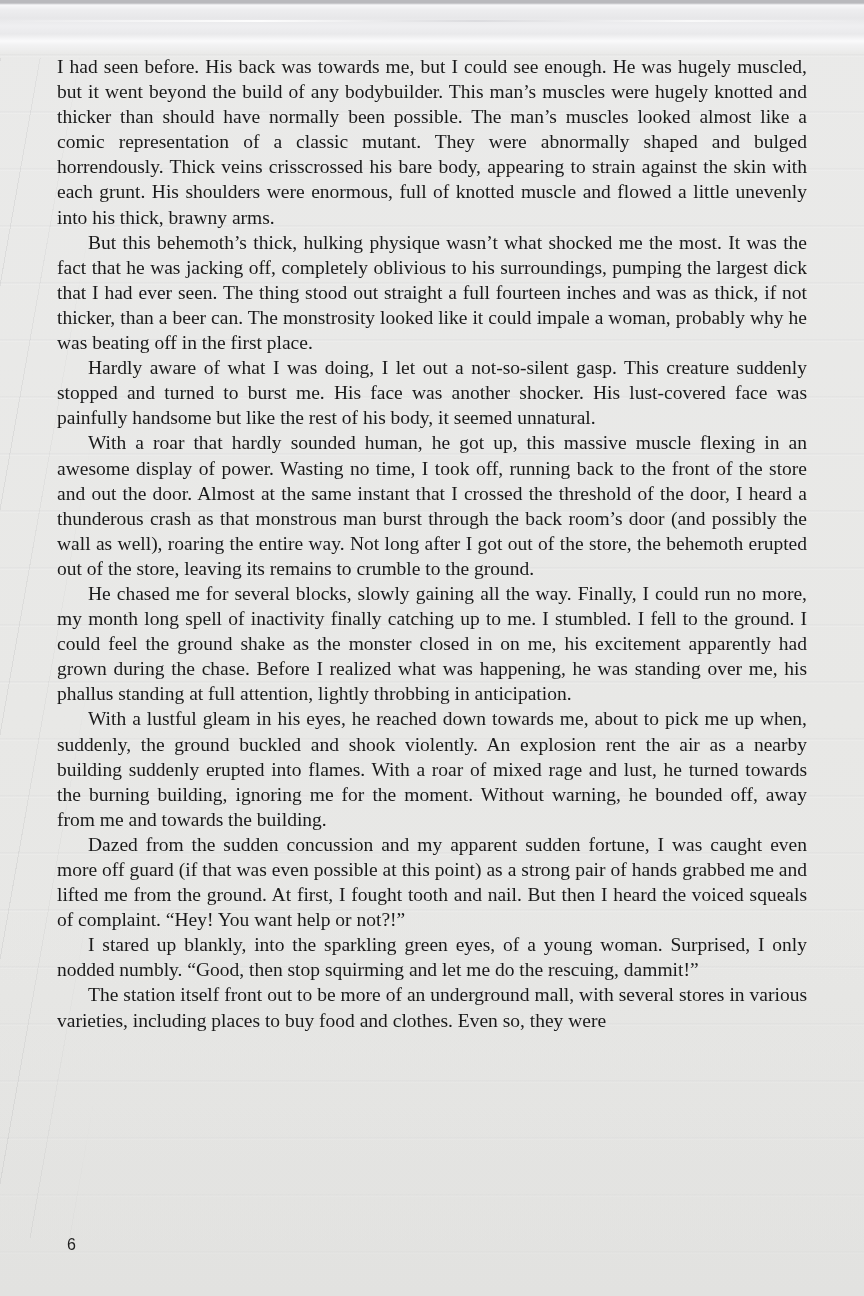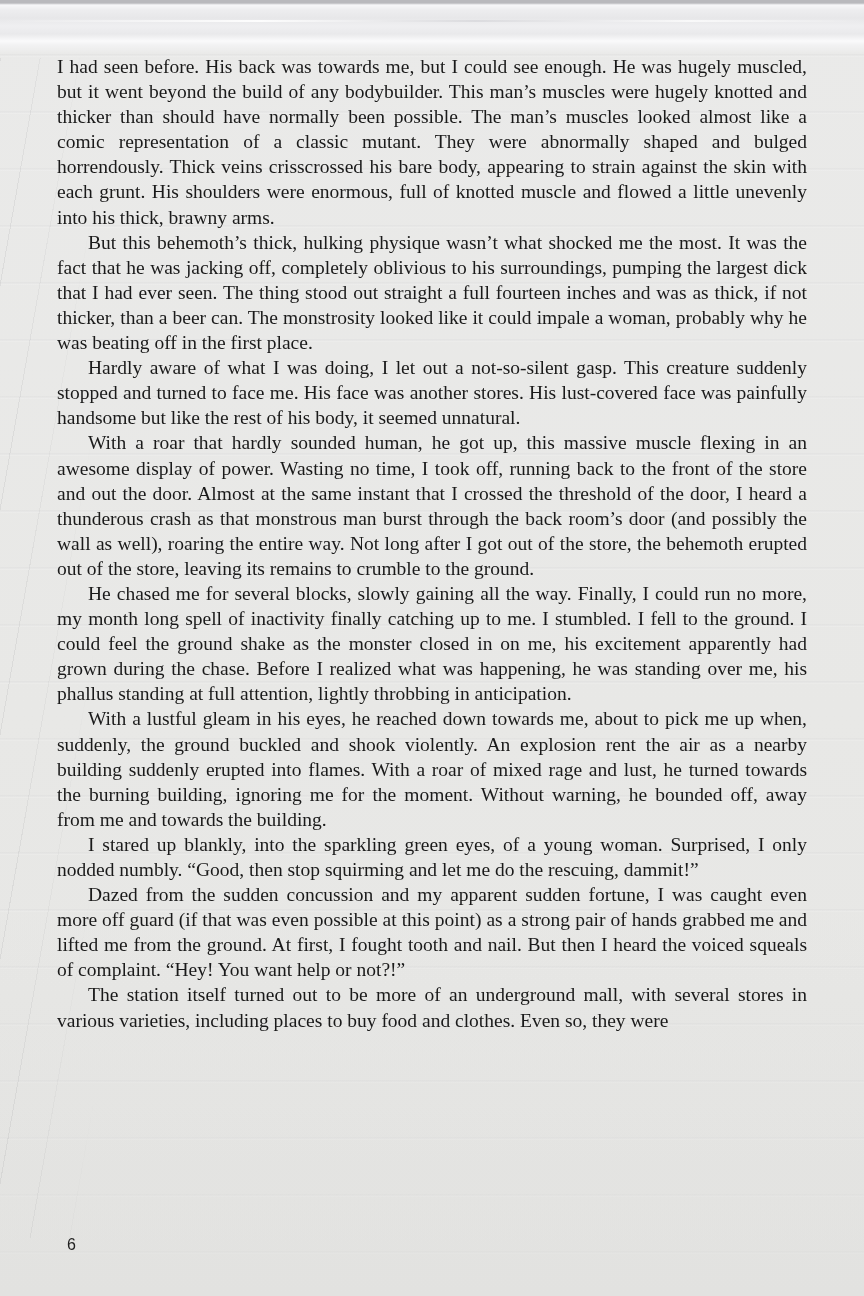--- a/index.html
+++ b/index.html
@@ -91,23 +91,23 @@
 </head>
 <body>
 
 <div class="page">
   <div class="top-glare"></div>
   <div class="creases"></div>
 
   <div class="text-col">
     <p class="first">I had seen before. His back was towards me, but I could see enough. He was hugely muscled, but it went beyond the build of any bodybuilder. This man’s muscles were hugely knotted and thicker than should have normally been possible. The man’s muscles looked almost like a comic representation of a classic mutant. They were abnormally shaped and bulged horrendously. Thick veins crisscrossed his bare body, appearing to strain against the skin with each grunt. His shoulders were enormous, full of knotted muscle and flowed a little unevenly into his thick, brawny arms.</p>
     <p>But this behemoth’s thick, hulking physique wasn’t what shocked me the most. It was the fact that he was jacking off, completely oblivious to his surroundings, pumping the largest dick that I had ever seen. The thing stood out straight a full fourteen inches and was as thick, if not thicker, than a beer can. The monstrosity looked like it could impale a woman, probably why he was beating off in the first place.</p>
-    <p>Hardly aware of what I was doing, I let out a not-so-silent gasp. This creature suddenly stopped and turned to face me. His face was another stores. His lust-covered face was painfully handsome but like the rest of his body, it seemed unnatural.</p>
+    <p>Hardly aware of what I was doing, I let out a not-so-silent gasp. This creature suddenly stopped and turned to burst me. His face was another shocker. His lust-covered face was painfully handsome but like the rest of his body, it seemed unnatural.</p>
     <p>With a roar that hardly sounded human, he got up, this massive muscle flexing in an awesome display of power. Wasting no time, I took off, running back to the front of the store and out the door. Almost at the same instant that I crossed the threshold of the door, I heard a thunderous crash as that monstrous man burst through the back room’s door (and possibly the wall as well), roaring the entire way. Not long after I got out of the store, the behemoth erupted out of the store, leaving its remains to crumble to the ground.</p>
     <p>He chased me for several blocks, slowly gaining all the way. Finally, I could run no more, my month long spell of inactivity finally catching up to me. I stumbled. I fell to the ground. I could feel the ground shake as the monster closed in on me, his excitement apparently had grown during the chase. Before I realized what was happening, he was standing over me, his phallus standing at full attention, lightly throbbing in anticipation.</p>
     <p>With a lustful gleam in his eyes, he reached down towards me, about to pick me up when, suddenly, the ground buckled and shook violently. An explosion rent the air as a nearby building suddenly erupted into flames. With a roar of mixed rage and lust, he turned towards the burning building, ignoring me for the moment. Without warning, he bounded off, away from me and towards the building.</p>
+    <p>Dazed from the sudden concussion and my apparent sudden fortune, I was caught even more off guard (if that was even possible at this point) as a strong pair of hands grabbed me and lifted me from the ground. At first, I fought tooth and nail. But then I heard the voiced squeals of complaint. “Hey! You want help or not?!”</p>
     <p>I stared up blankly, into the sparkling green eyes, of a young woman. Surprised, I only nodded numbly. “Good, then stop squirming and let me do the rescuing, dammit!”</p>
-    <p>Dazed from the sudden concussion and my apparent sudden fortune, I was caught even more off guard (if that was even possible at this point) as a strong pair of hands grabbed me and lifted me from the ground. At first, I fought tooth and nail. But then I heard the voiced squeals of complaint. “Hey! You want help or not?!”</p>
-    <p>The station itself turned out to be more of an underground mall, with several stores in various varieties, including places to buy food and clothes. Even so, they were</p>
+    <p>The station itself front out to be more of an underground mall, with several stores in various varieties, including places to buy food and clothes. Even so, they were</p>
   </div>
 
   <div class="page-number">6</div>
 </div>
 
 </body></html>

